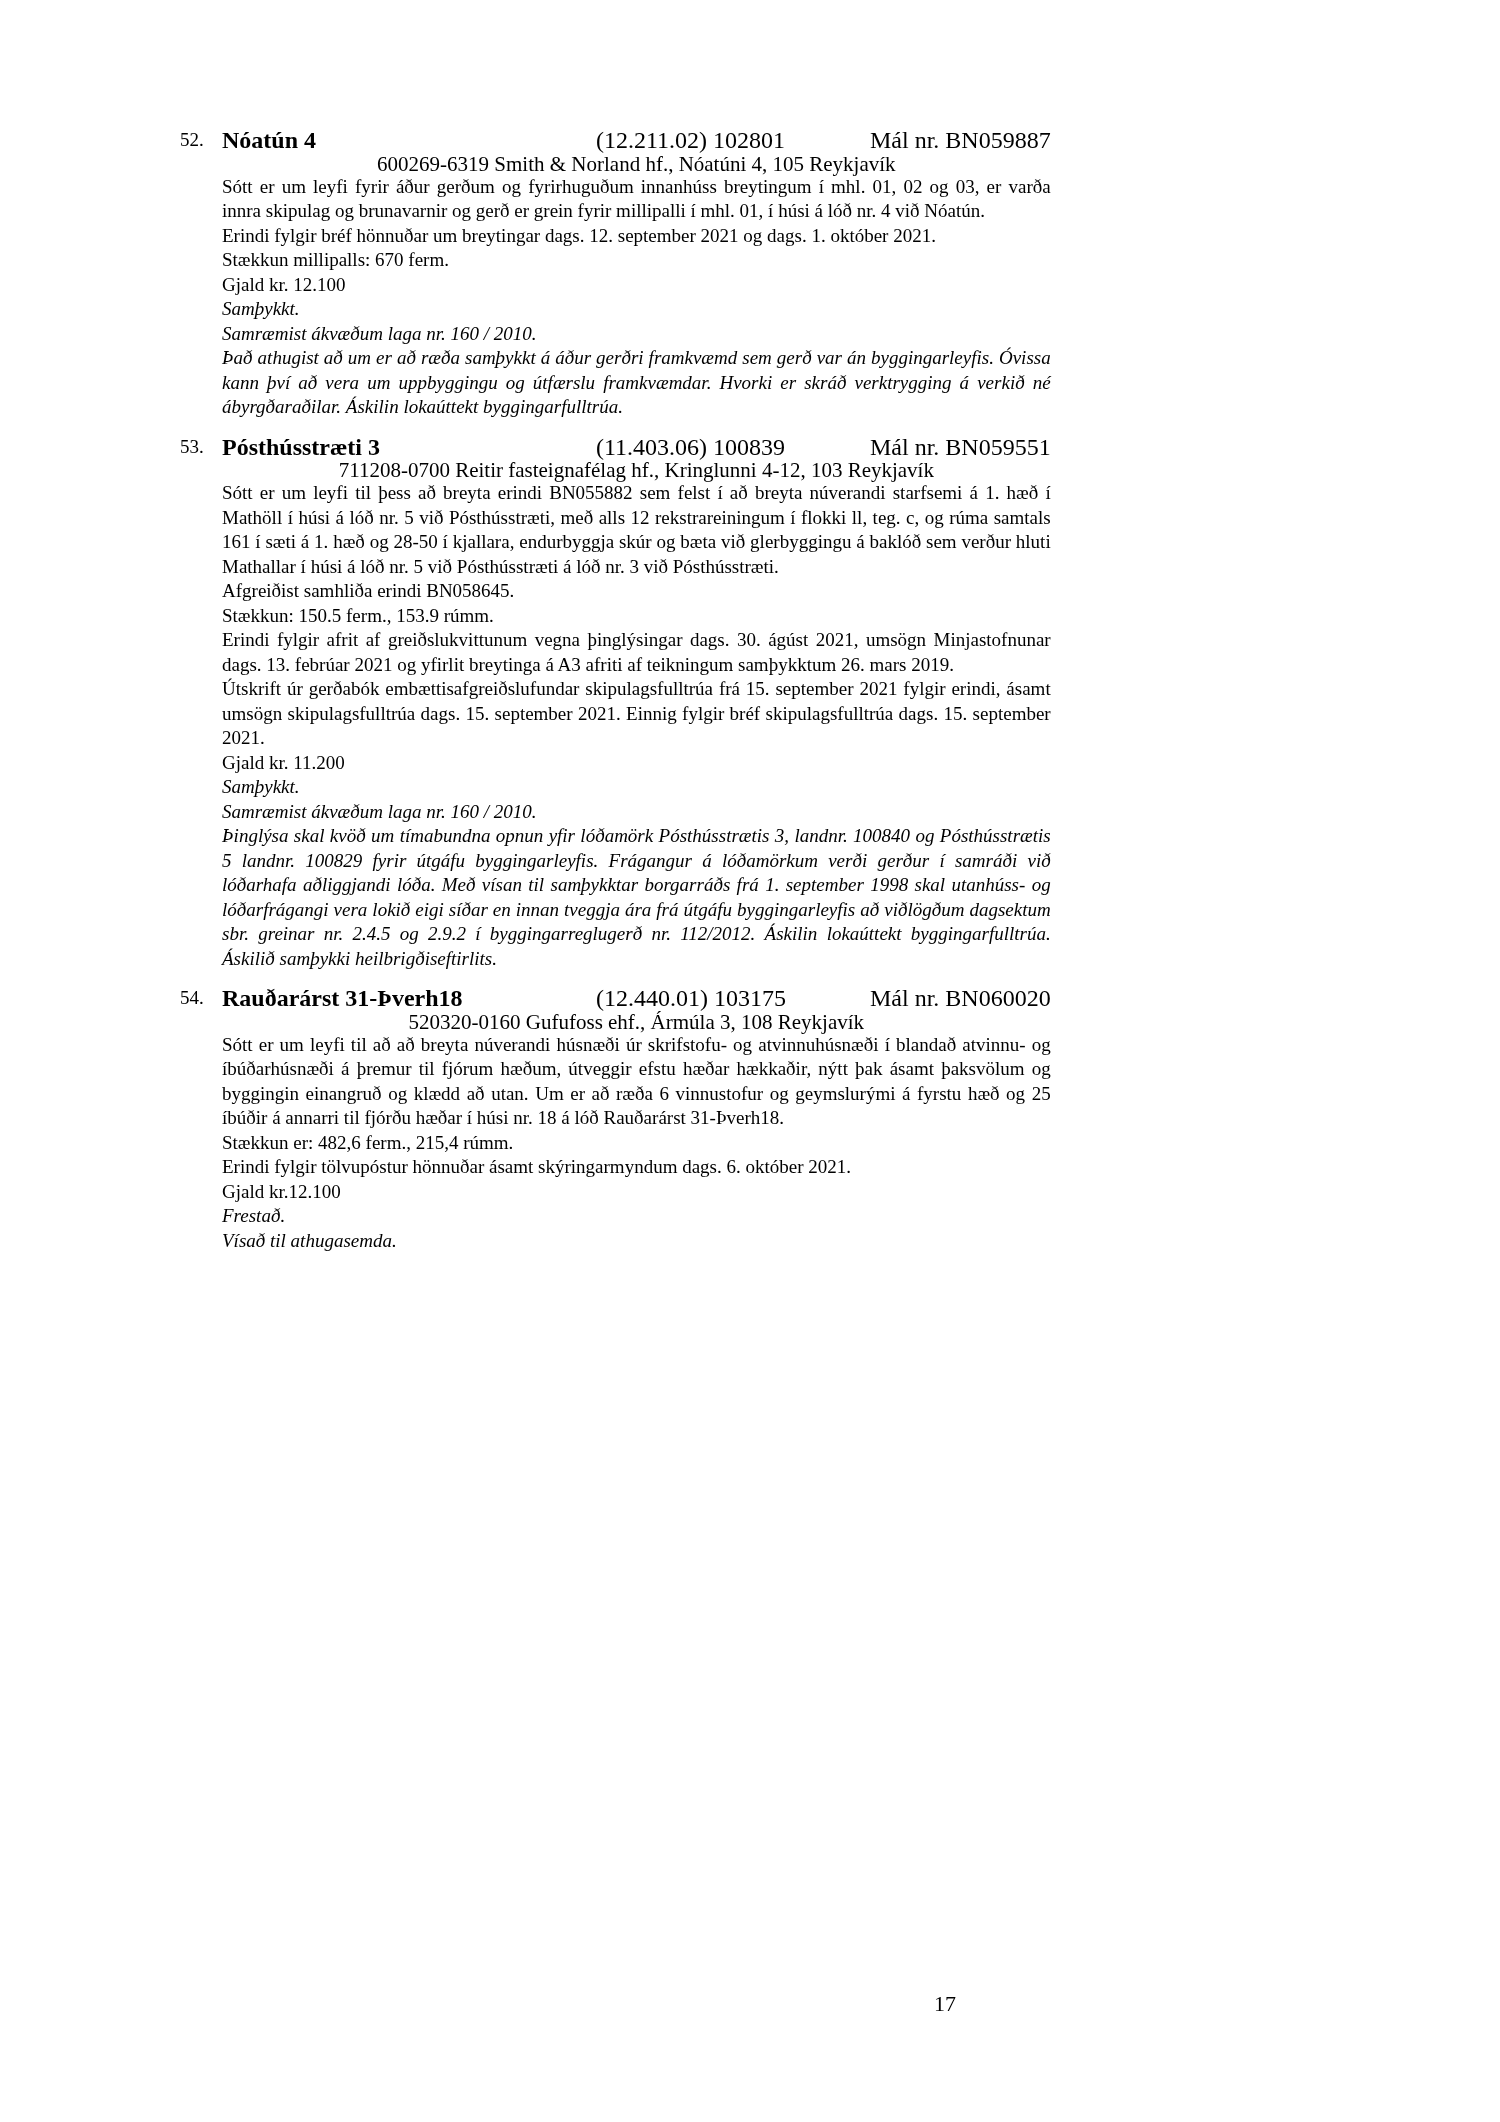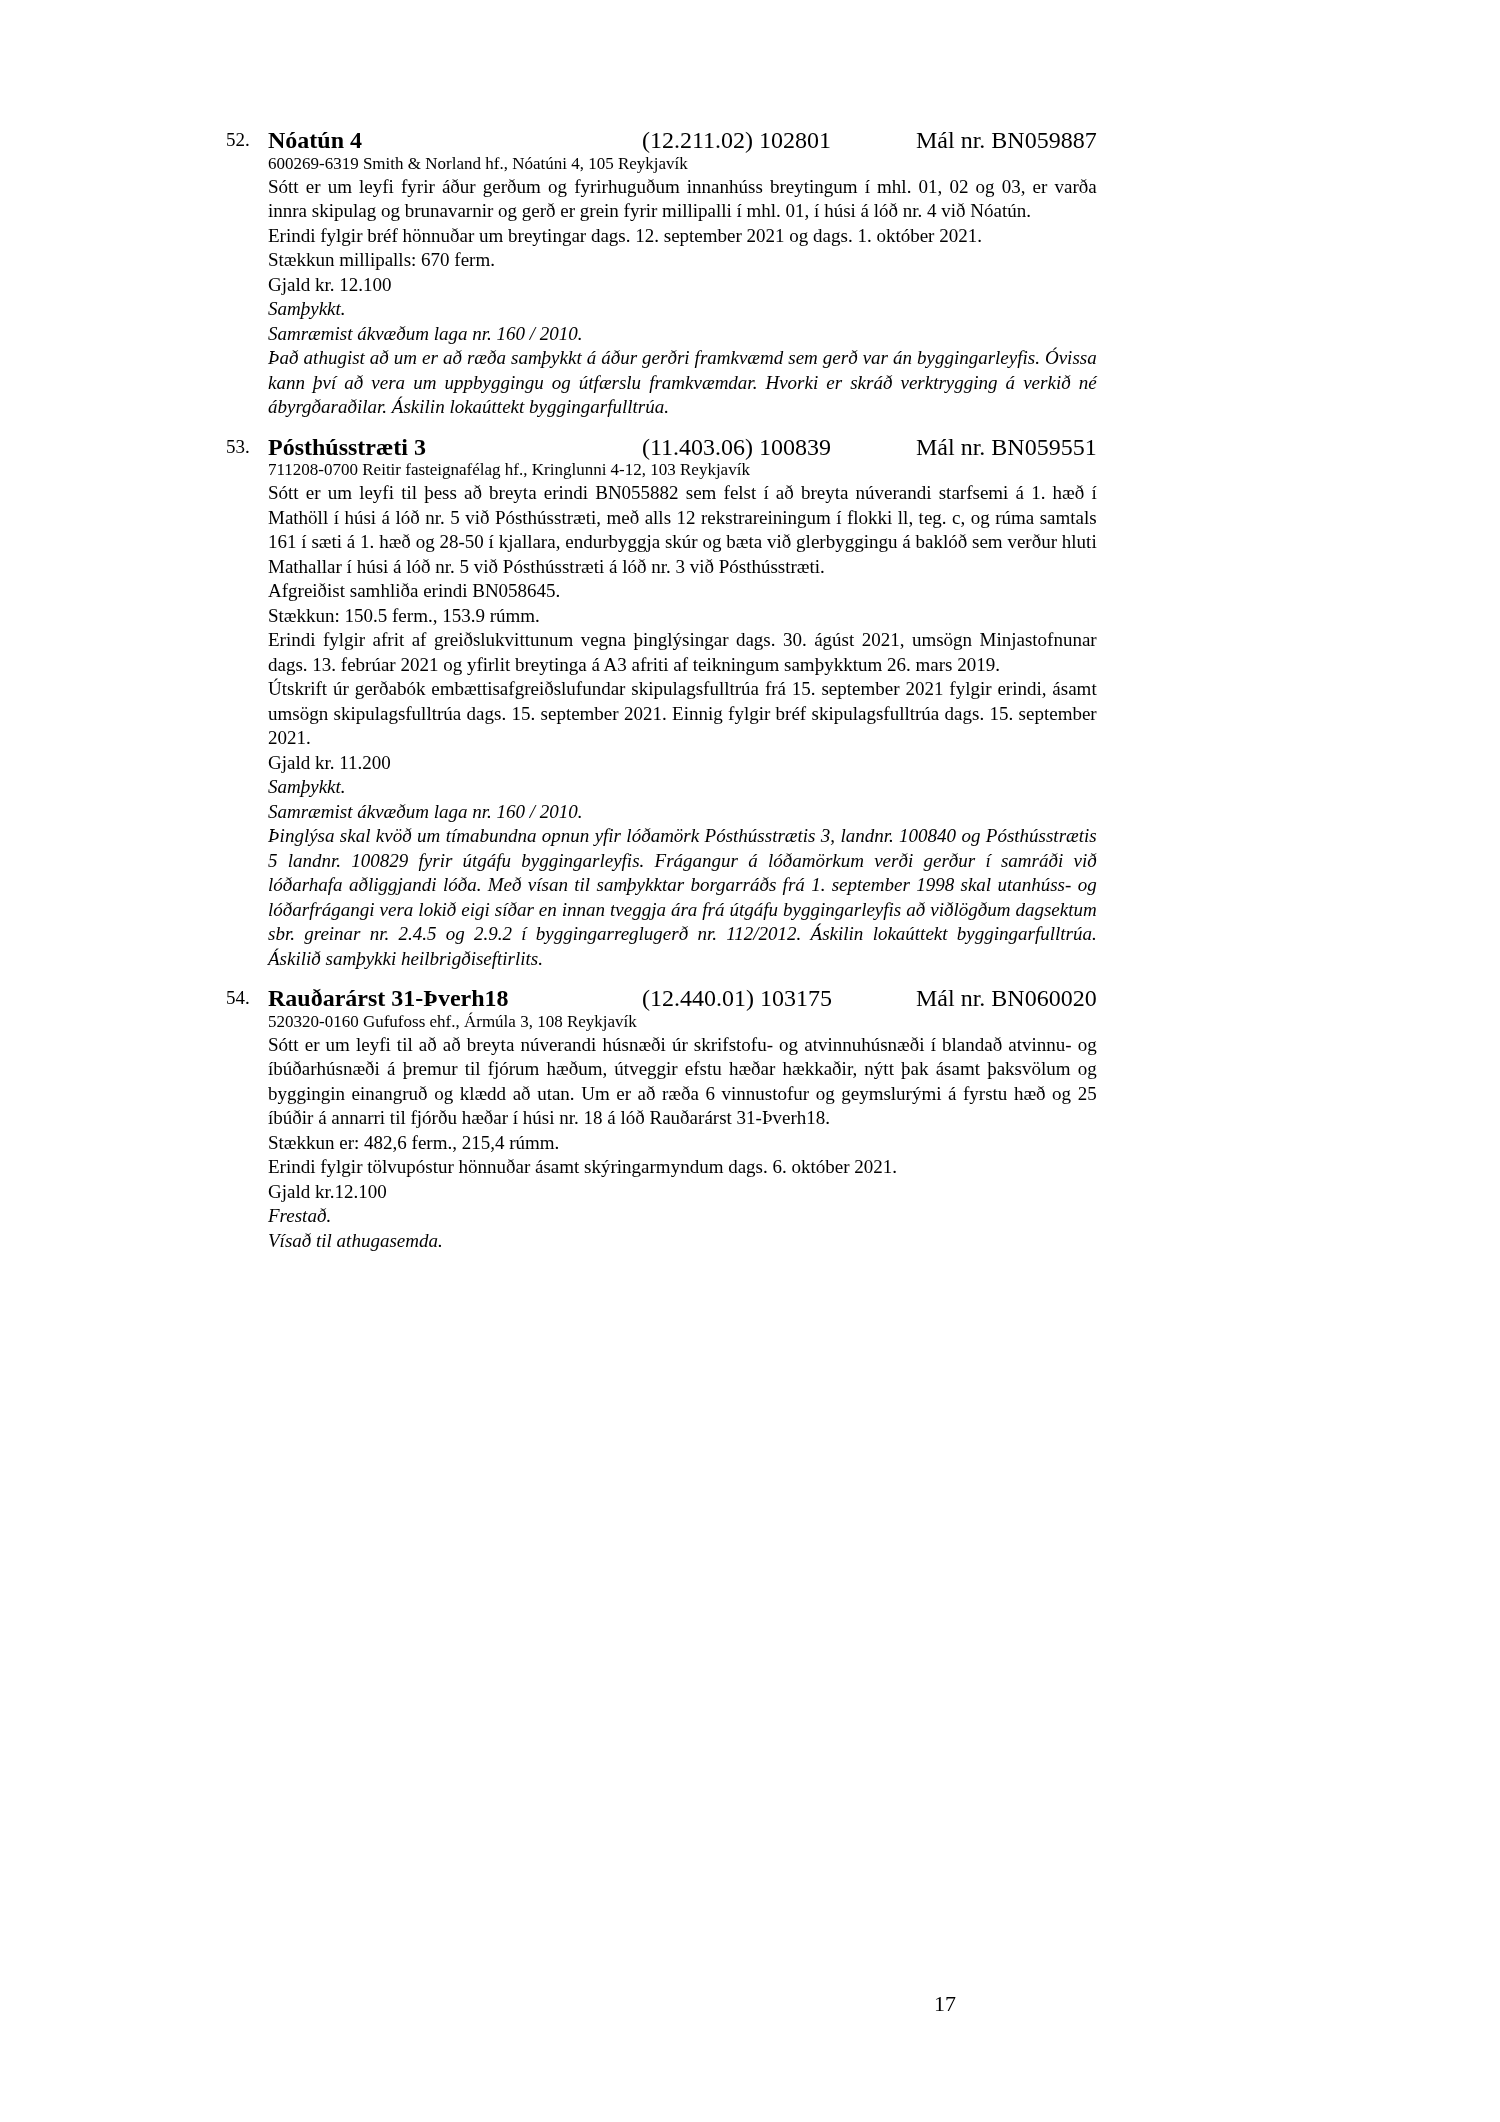--- a/index.html
+++ b/index.html
@@ -10,21 +10,20 @@
     position: relative;
     font-family: "Liberation Serif", serif;
     color: #000000;
     overflow: hidden;
   }
   .page-content {
     position: absolute;
     top: 128px;
     left: 180px;
     width: 776px;
-    margin-left: 46px;
   }
   .item {
     display: grid;
     grid-template-columns: 42px 1fr;
     margin-bottom: 15px;
   }
   .item-num {
     font-size: 19px;
     line-height: 24.5px;
   }
@@ -32,22 +31,23 @@
     display: grid;
     grid-template-columns: 338px 238px 1fr;
     font-size: 24px;
     line-height: 24.5px;
     gap: 36px;
   }
   .item-title { font-weight: bold; }
   .item-ref { }
   .item-case { text-align: left; white-space: nowrap; }
   .registrant {
-    font-size: 17px;
+    font-size: 21px;
     line-height: 22px;
+    text-align: center;
   }
   .item-body p {
     font-size: 19px;
     line-height: 24.5px;
     text-align: justify;
   }
   .item-body p.italic { font-style: italic; }
   .page-number {
     position: absolute;
     top: 1992px;

